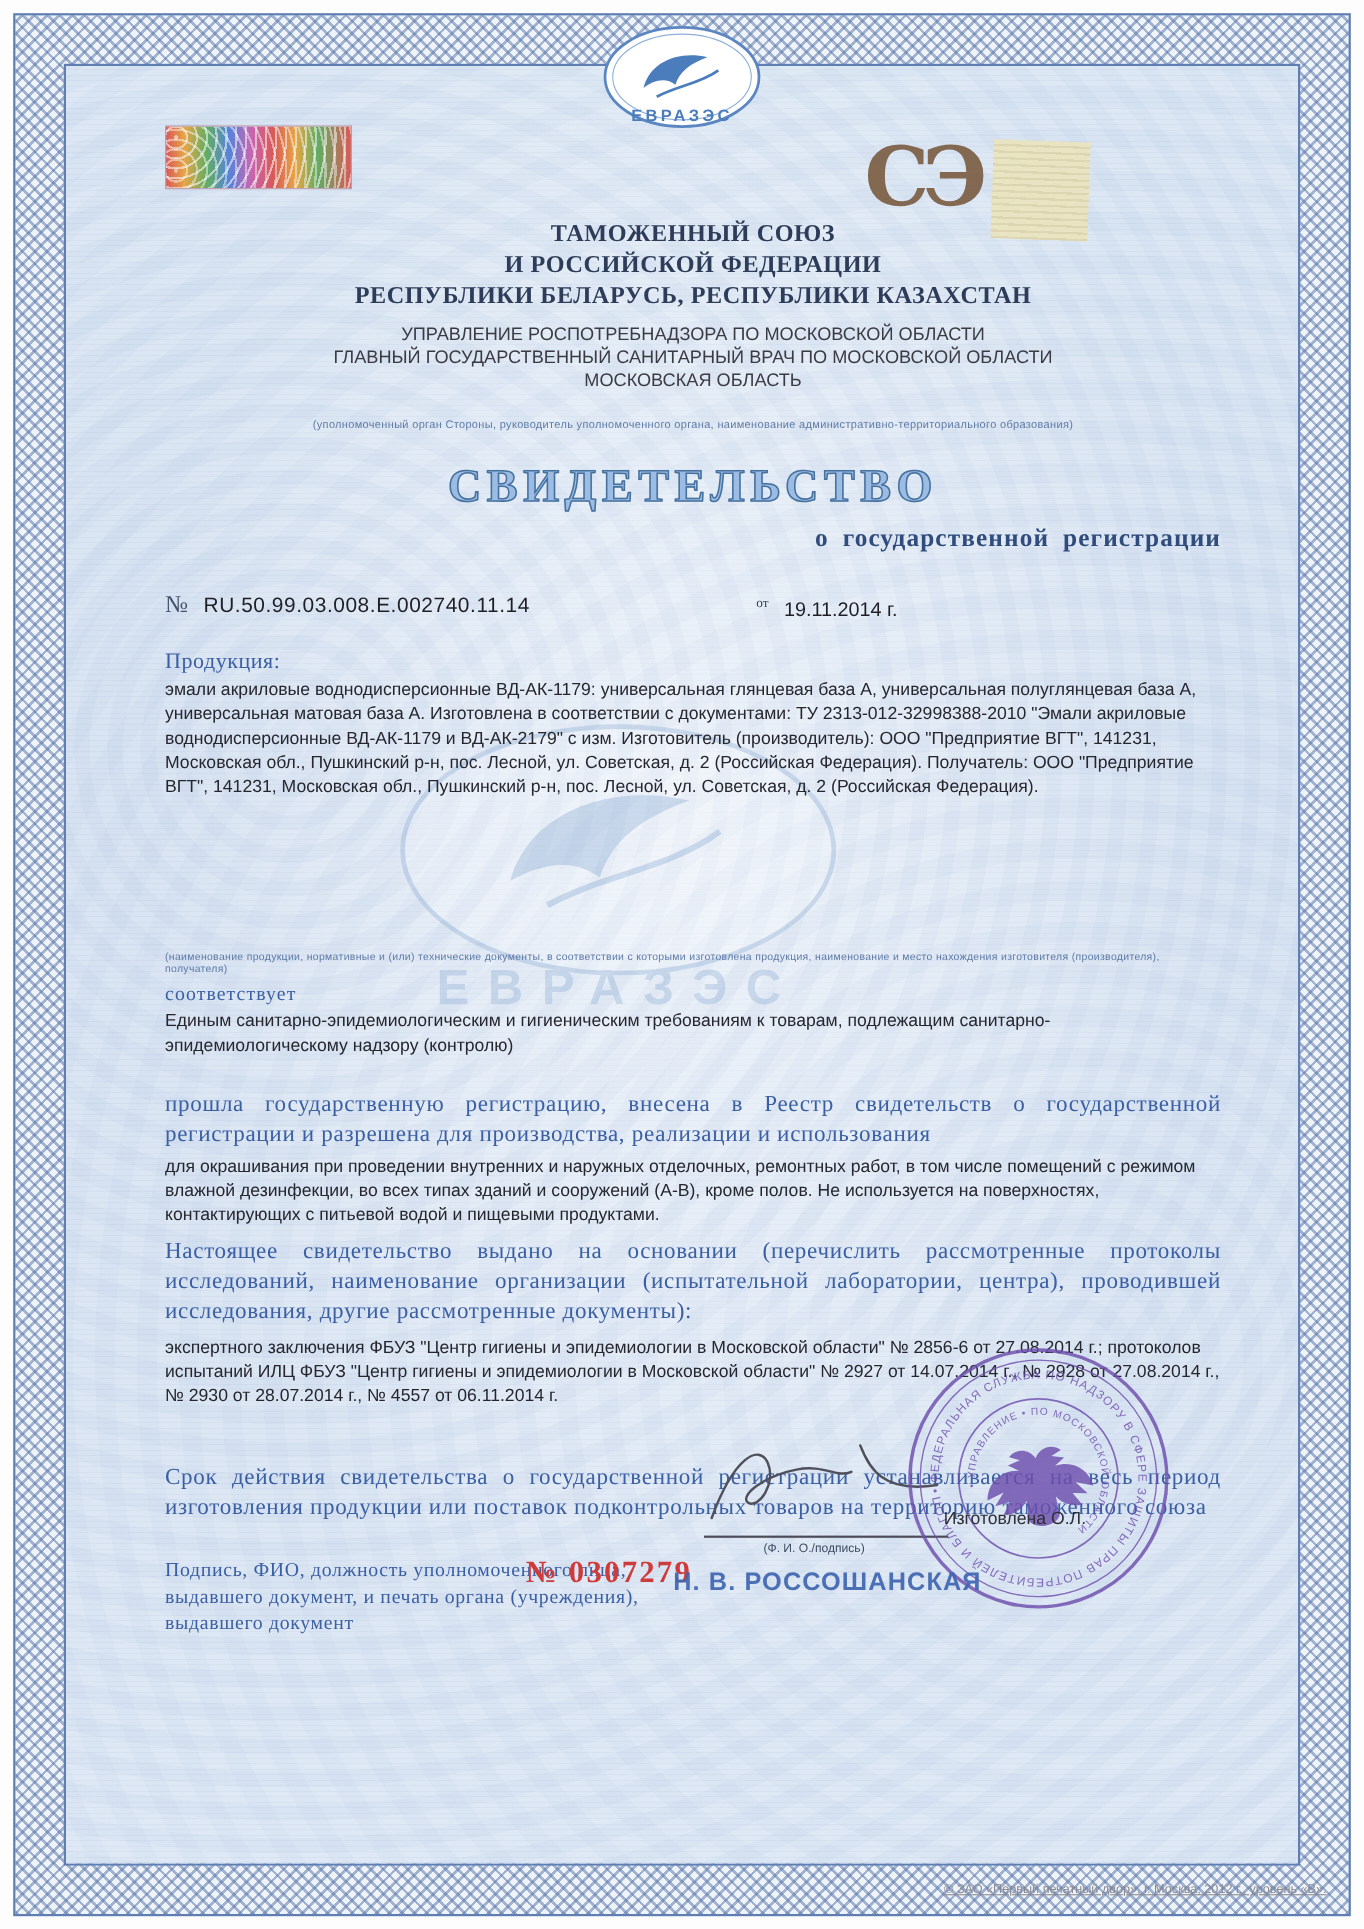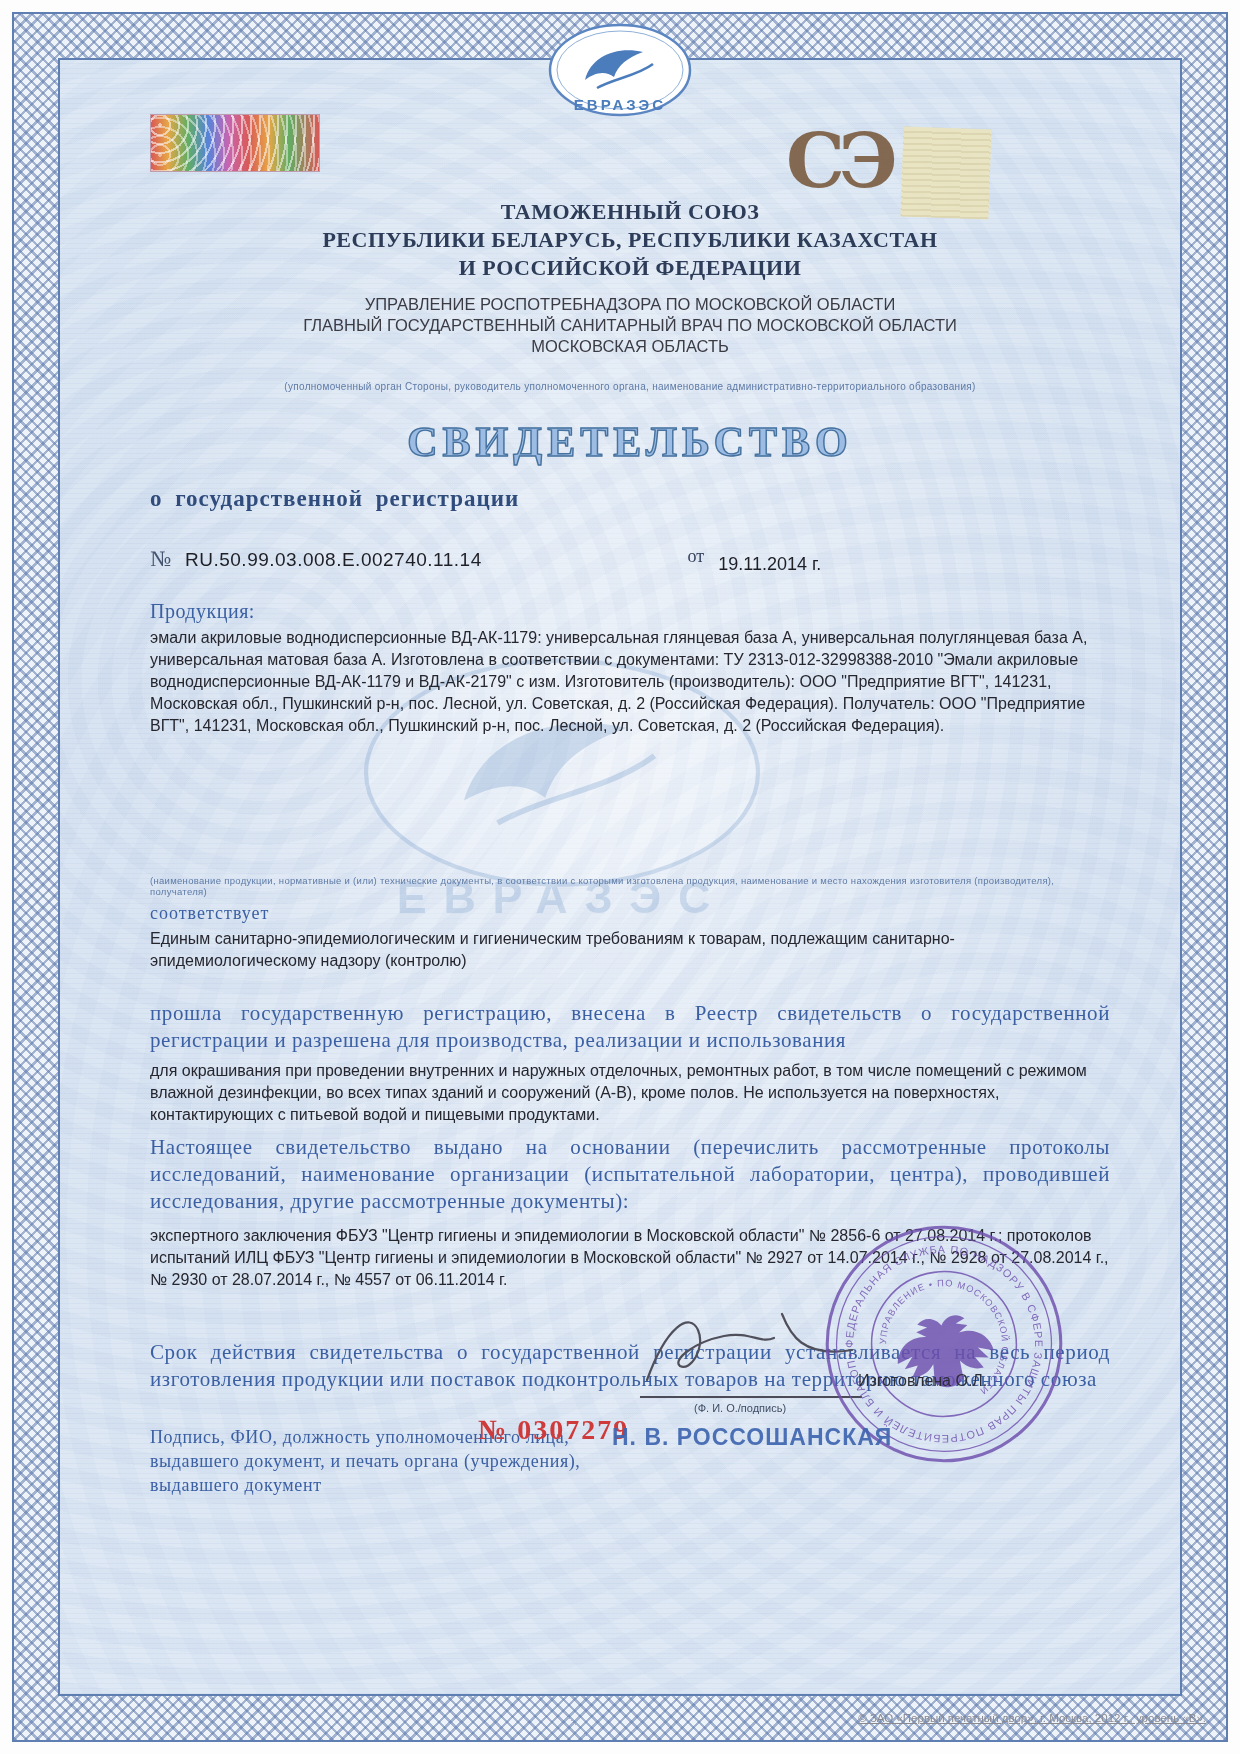--- a/index.html
+++ b/index.html
@@ -38,27 +38,27 @@
       line-height:28px; color:#2d3c58; letter-spacing:.5px;}
   .union-lines span{display:block;}
   .authority{margin-top:12px; font-size:16.5px; line-height:21px; color:#3b3b44;}
   .authority span{display:block;}
   .caption{font-size:10px; color:#5d7aa6; letter-spacing:.3px;}
   .caption1{margin-top:24px; text-align:center;}
   .caption2{margin-top:138px; font-size:9.5px; text-align:left;}
   .title-main{margin-top:26px; text-align:center; font-family:"Liberation Serif",serif;
       font-weight:700; font-size:42px; letter-spacing:5px; color:#9dbce4;
       -webkit-text-stroke:1.4px #46729f; text-shadow:0 0 1px #46729f;}
-  .title-sub{margin-top:20px; text-align:left; font-family:"Liberation Serif",serif;
+  .title-sub{margin-top:10px; text-align:right; font-family:"Liberation Serif",serif;
       font-weight:700; font-size:23px; color:#2f4c7c; letter-spacing:1px; word-spacing:6px;}
   .number-row{position:relative; margin-top:34px; height:30px;}
   .num-label{font-family:"Liberation Serif",serif; font-size:22px; color:#44536e; margin-right:14px;}
   .num-value{font-size:19px; color:#1f1f26; letter-spacing:.5px;}
   .date-group{position:absolute; left:56%; top:0;}
-  .date-label{font-family:"Liberation Serif",serif; font-size:18px; color:#33415c;}
+  .date-label{font-family:"Liberation Serif",serif; font-size:12px; color:#33415c;}
   .date-value{display:inline-block; font-size:18px; color:#1f1f26; margin-left:14px; transform:translateY(8px);}
   .product-label{margin-top:24px; font-family:"Liberation Serif",serif; font-size:20px; color:#3a5fa3; letter-spacing:.5px;}
   .p-dark{font-size:16px; line-height:22px; color:#26262e; text-align:left;}
   .product-text{margin-top:4px;}
   .corresponds{margin-top:6px; font-family:"Liberation Serif",serif; font-size:18px; color:#3a5fa3; letter-spacing:1px;}
   .edinym{margin-top:4px;}
   .p-blue{font-family:"Liberation Serif",serif; font-size:21px; line-height:27px;
       color:#3a5fa3; text-align:justify; letter-spacing:.6px;}
   .proshla{margin-top:28px;}
   .usage{margin-top:6px;}
@@ -98,22 +98,22 @@
 
 <div class="page">
 
   <div class="frame"></div>
 
   <div class="content">
     <div class="inner-col">
 
       <div class="union-lines center">
         <span>ТАМОЖЕННЫЙ СОЮЗ</span>
+        <span>И РОССИЙСКОЙ ФЕДЕРАЦИИ</span>
         <span>РЕСПУБЛИКИ БЕЛАРУСЬ, РЕСПУБЛИКИ КАЗАХСТАН</span>
-        <span>И РОССИЙСКОЙ ФЕДЕРАЦИИ</span>
       </div>
 
       <div class="authority center">
         <span>УПРАВЛЕНИЕ РОСПОТРЕБНАДЗОРА ПО МОСКОВСКОЙ ОБЛАСТИ</span>
         <span>ГЛАВНЫЙ ГОСУДАРСТВЕННЫЙ САНИТАРНЫЙ ВРАЧ ПО МОСКОВСКОЙ ОБЛАСТИ</span>
         <span>МОСКОВСКАЯ ОБЛАСТЬ</span>
       </div>
 
       <div class="caption caption1">(уполномоченный орган Стороны, руководитель уполномоченного органа, наименование административно-территориального образования)</div>
 

